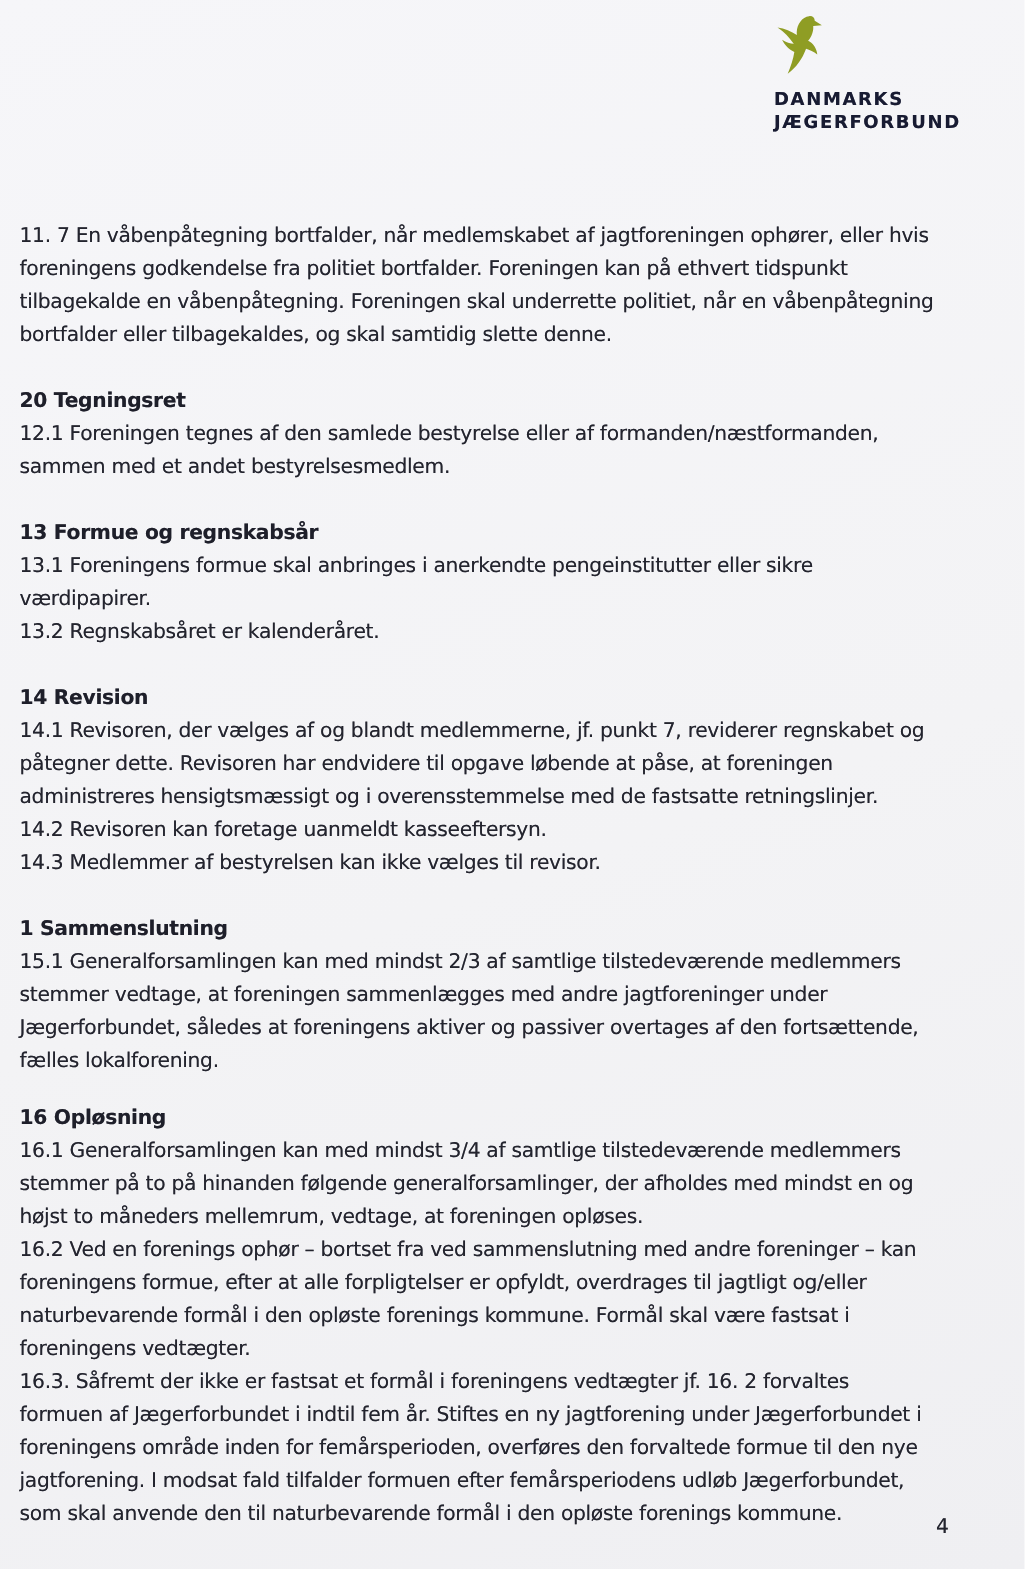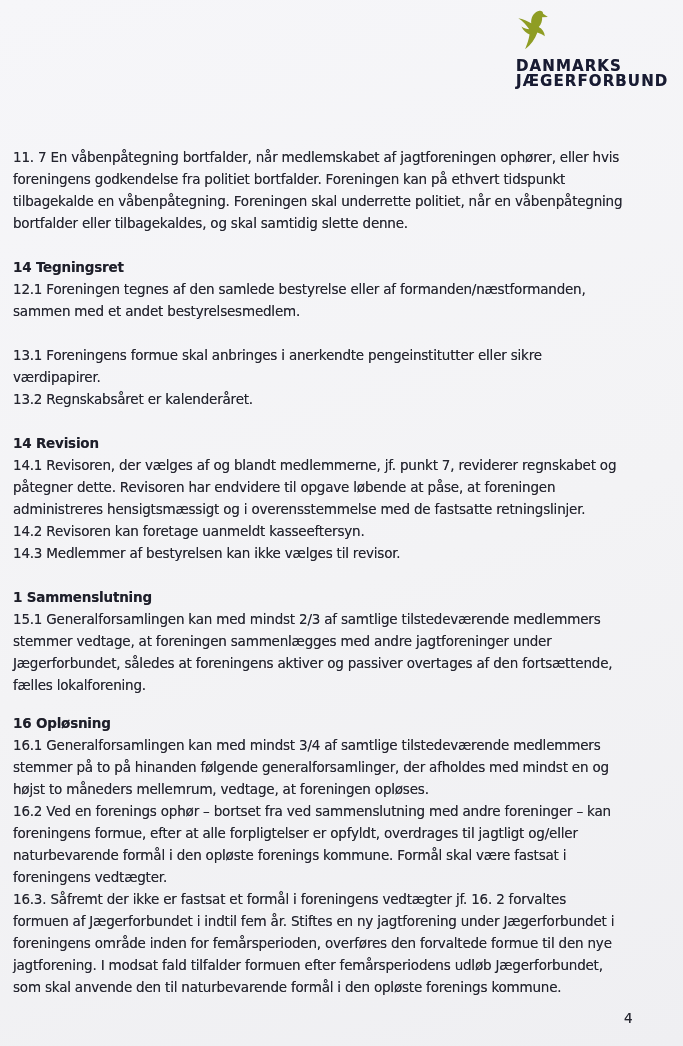--- a/index.html
+++ b/index.html
@@ -16,21 +16,21 @@
   .logo {
     position: absolute;
     left: 516px;
     top: 10px;
     width: 160px;
   }
   .logo svg { display: block; margin-left: 2px; }
   .logo-text {
     margin-top: 9px;
     font-weight: bold;
-    font-size: 15px;
+    font-size: 12px;
     line-height: 15px;
     letter-spacing: 1.1px;
     color: #181b32;
     text-shadow: 0 0 0.4px rgba(24,27,50,0.6);
   }
   
   .content {
     position: absolute;
     left: 13px;
     top: 130px;
@@ -83,26 +83,27 @@
   <div class="content">
 
     <div class="section first">
       <p class="para">11. 7 En våbenpåtegning bortfalder, når medlemskabet af jagtforeningen ophører, eller hvis
 foreningens godkendelse fra politiet bortfalder. Foreningen kan på ethvert tidspunkt
 tilbagekalde en våbenpåtegning. Foreningen skal underrette politiet, når en våbenpåtegning
 bortfalder eller tilbagekaldes, og skal samtidig slette denne.</p>
     </div>
 
     <div class="section">
-      <h2 class="section-heading">14 Tegningsret</h2>
+      <h2 class="section-heading">20 Tegningsret</h2>
       <p class="para">12.1 Foreningen tegnes af den samlede bestyrelse eller af formanden/næstformanden,
 sammen med et andet bestyrelsesmedlem.</p>
     </div>
 
     <div class="section">
+      <h2 class="section-heading">13 Formue og regnskabsår</h2>
       <p class="para">13.1 Foreningens formue skal anbringes i anerkendte pengeinstitutter eller sikre
 værdipapirer.</p>
       <p class="para">13.2 Regnskabsåret er kalenderåret.</p>
     </div>
 
     <div class="section">
       <h2 class="section-heading">14 Revision</h2>
       <p class="para">14.1 Revisoren, der vælges af og blandt medlemmerne, jf. punkt 7, reviderer regnskabet og
 påtegner dette. Revisoren har endvidere til opgave løbende at påse, at foreningen
 administreres hensigtsmæssigt og i overensstemmelse med de fastsatte retningslinjer.</p>

